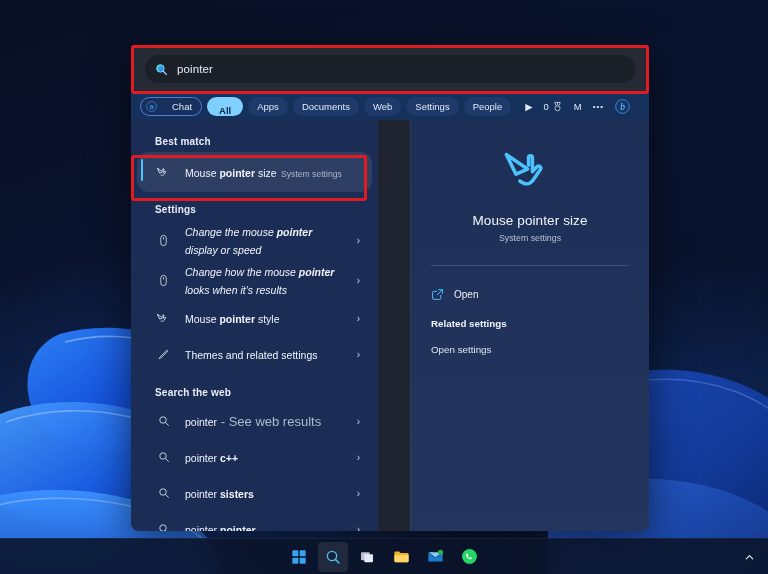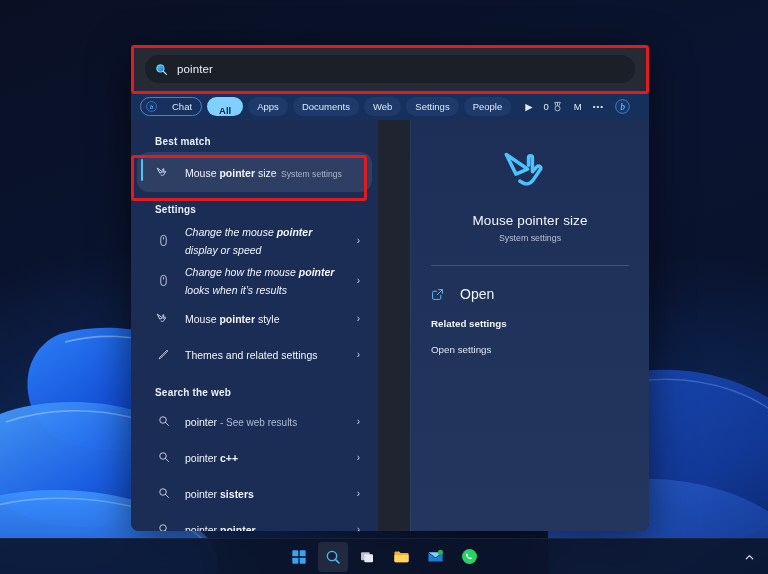--- a/index.html
+++ b/index.html
@@ -164,41 +164,41 @@
   .row-title {
     font-size: 10.5px; color: #f0f4fb; line-height: 13px;
     white-space: nowrap; overflow: hidden;
   }
   .row-title.wrap { white-space: normal; font-style: italic; }
   .row-sub {
     font-size: 8.6px; color: #aab6cb; line-height: 12px; margin-top: 1px;
   }
   .row-title b { font-weight: 700; }
   .chev { color: #c5d0e2; font-size: 10px; flex: 0 0 auto; padding-right: 2px; }
-  .seewebres { color: #aebaCE; font-weight: 400; font-size: 10px; }
+  .seewebres { color: #aebaCE; font-weight: 400; font-size: 13px; }
 
   
   #preview-icon {
     display: flex; justify-content: center; margin-bottom: 13px;
   }
   #preview-title {
     text-align: center; color: #f2f6fc;
     font-size: 13.5px; letter-spacing: .1px;
   }
   #preview-sub {
     text-align: center; color: #b7c2d6;
     font-size: 8.8px; margin-top: 5px;
   }
   #preview-divider {
     height: 1px; background: rgba(255,255,255,0.16);
     margin: 22px 0 18px 0;
   }
   .pv-link {
-    display: flex; align-items: center; gap: 16px;
-    font-size: 14px; color: #eef2f9;
+    display: flex; align-items: center; gap: 10px;
+    font-size: 10px; color: #eef2f9;
     height: 20px; margin-bottom: 14px;
   }
   .pv-head {
     font-size: 9.8px; font-weight: 700; color: #eef2f9;
     margin-bottom: 15px;
   }
   .pv-sub {
     font-size: 9.8px; color: #dfe6f1;
   }
 

